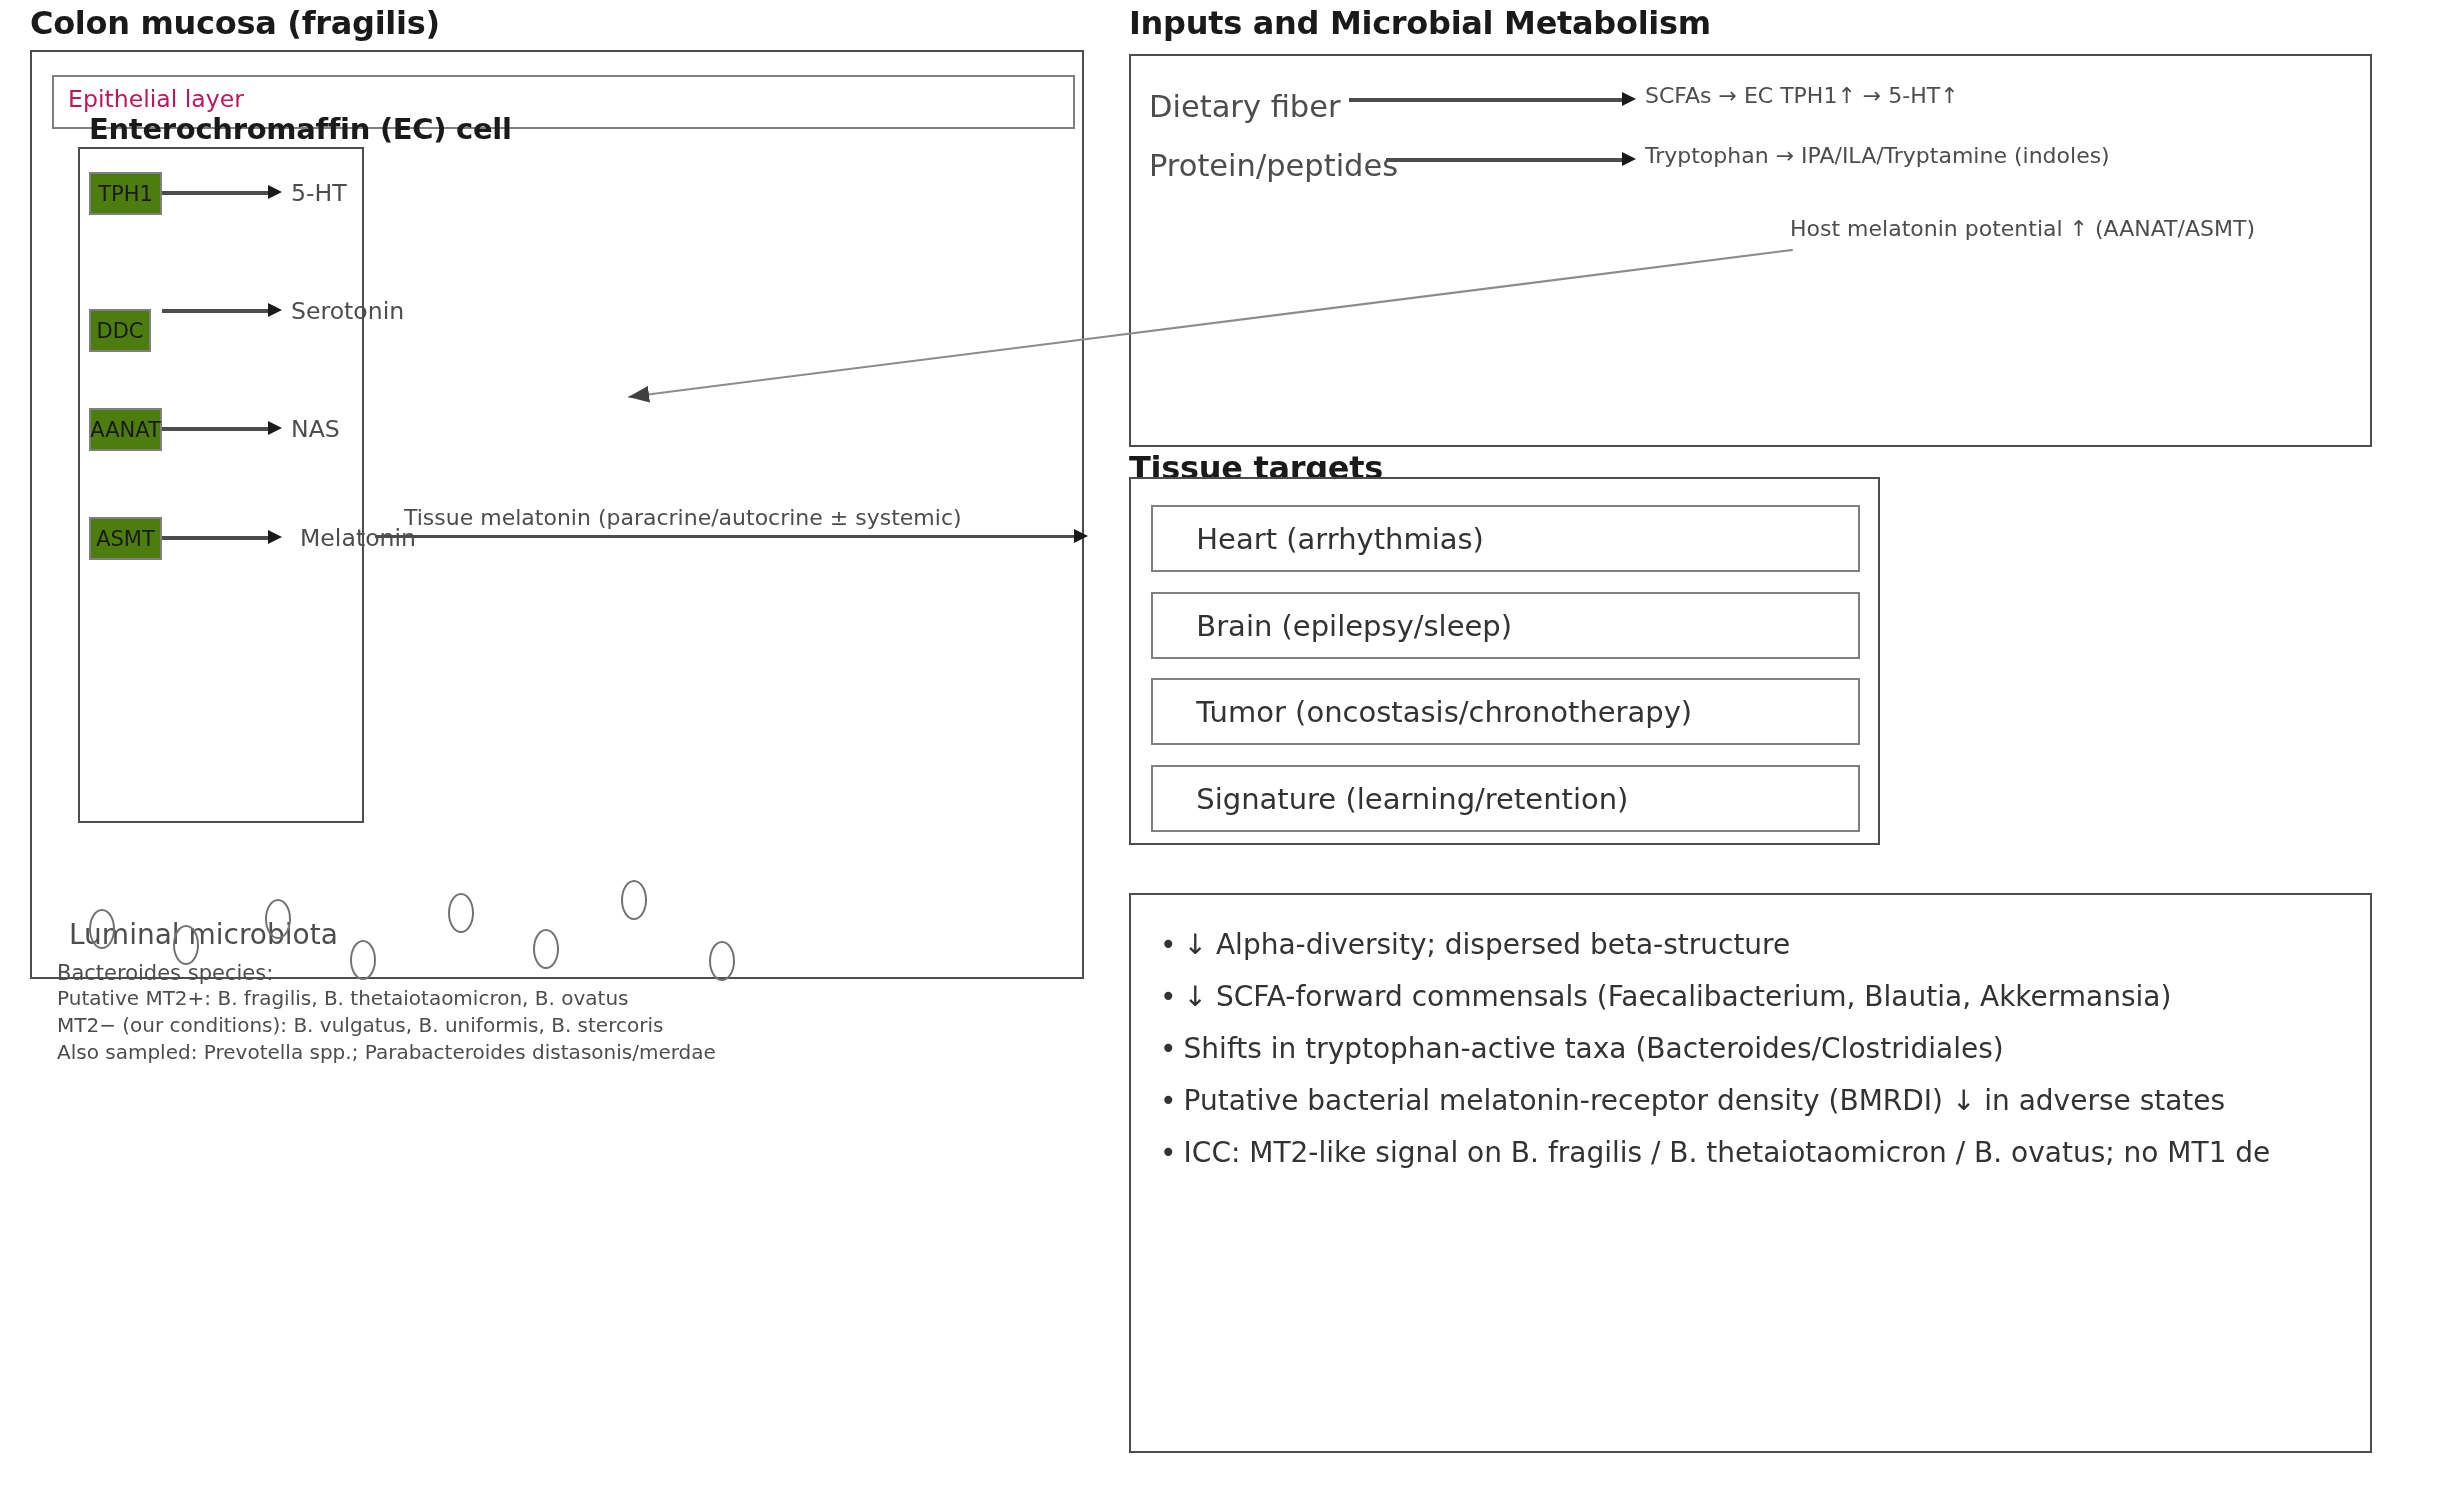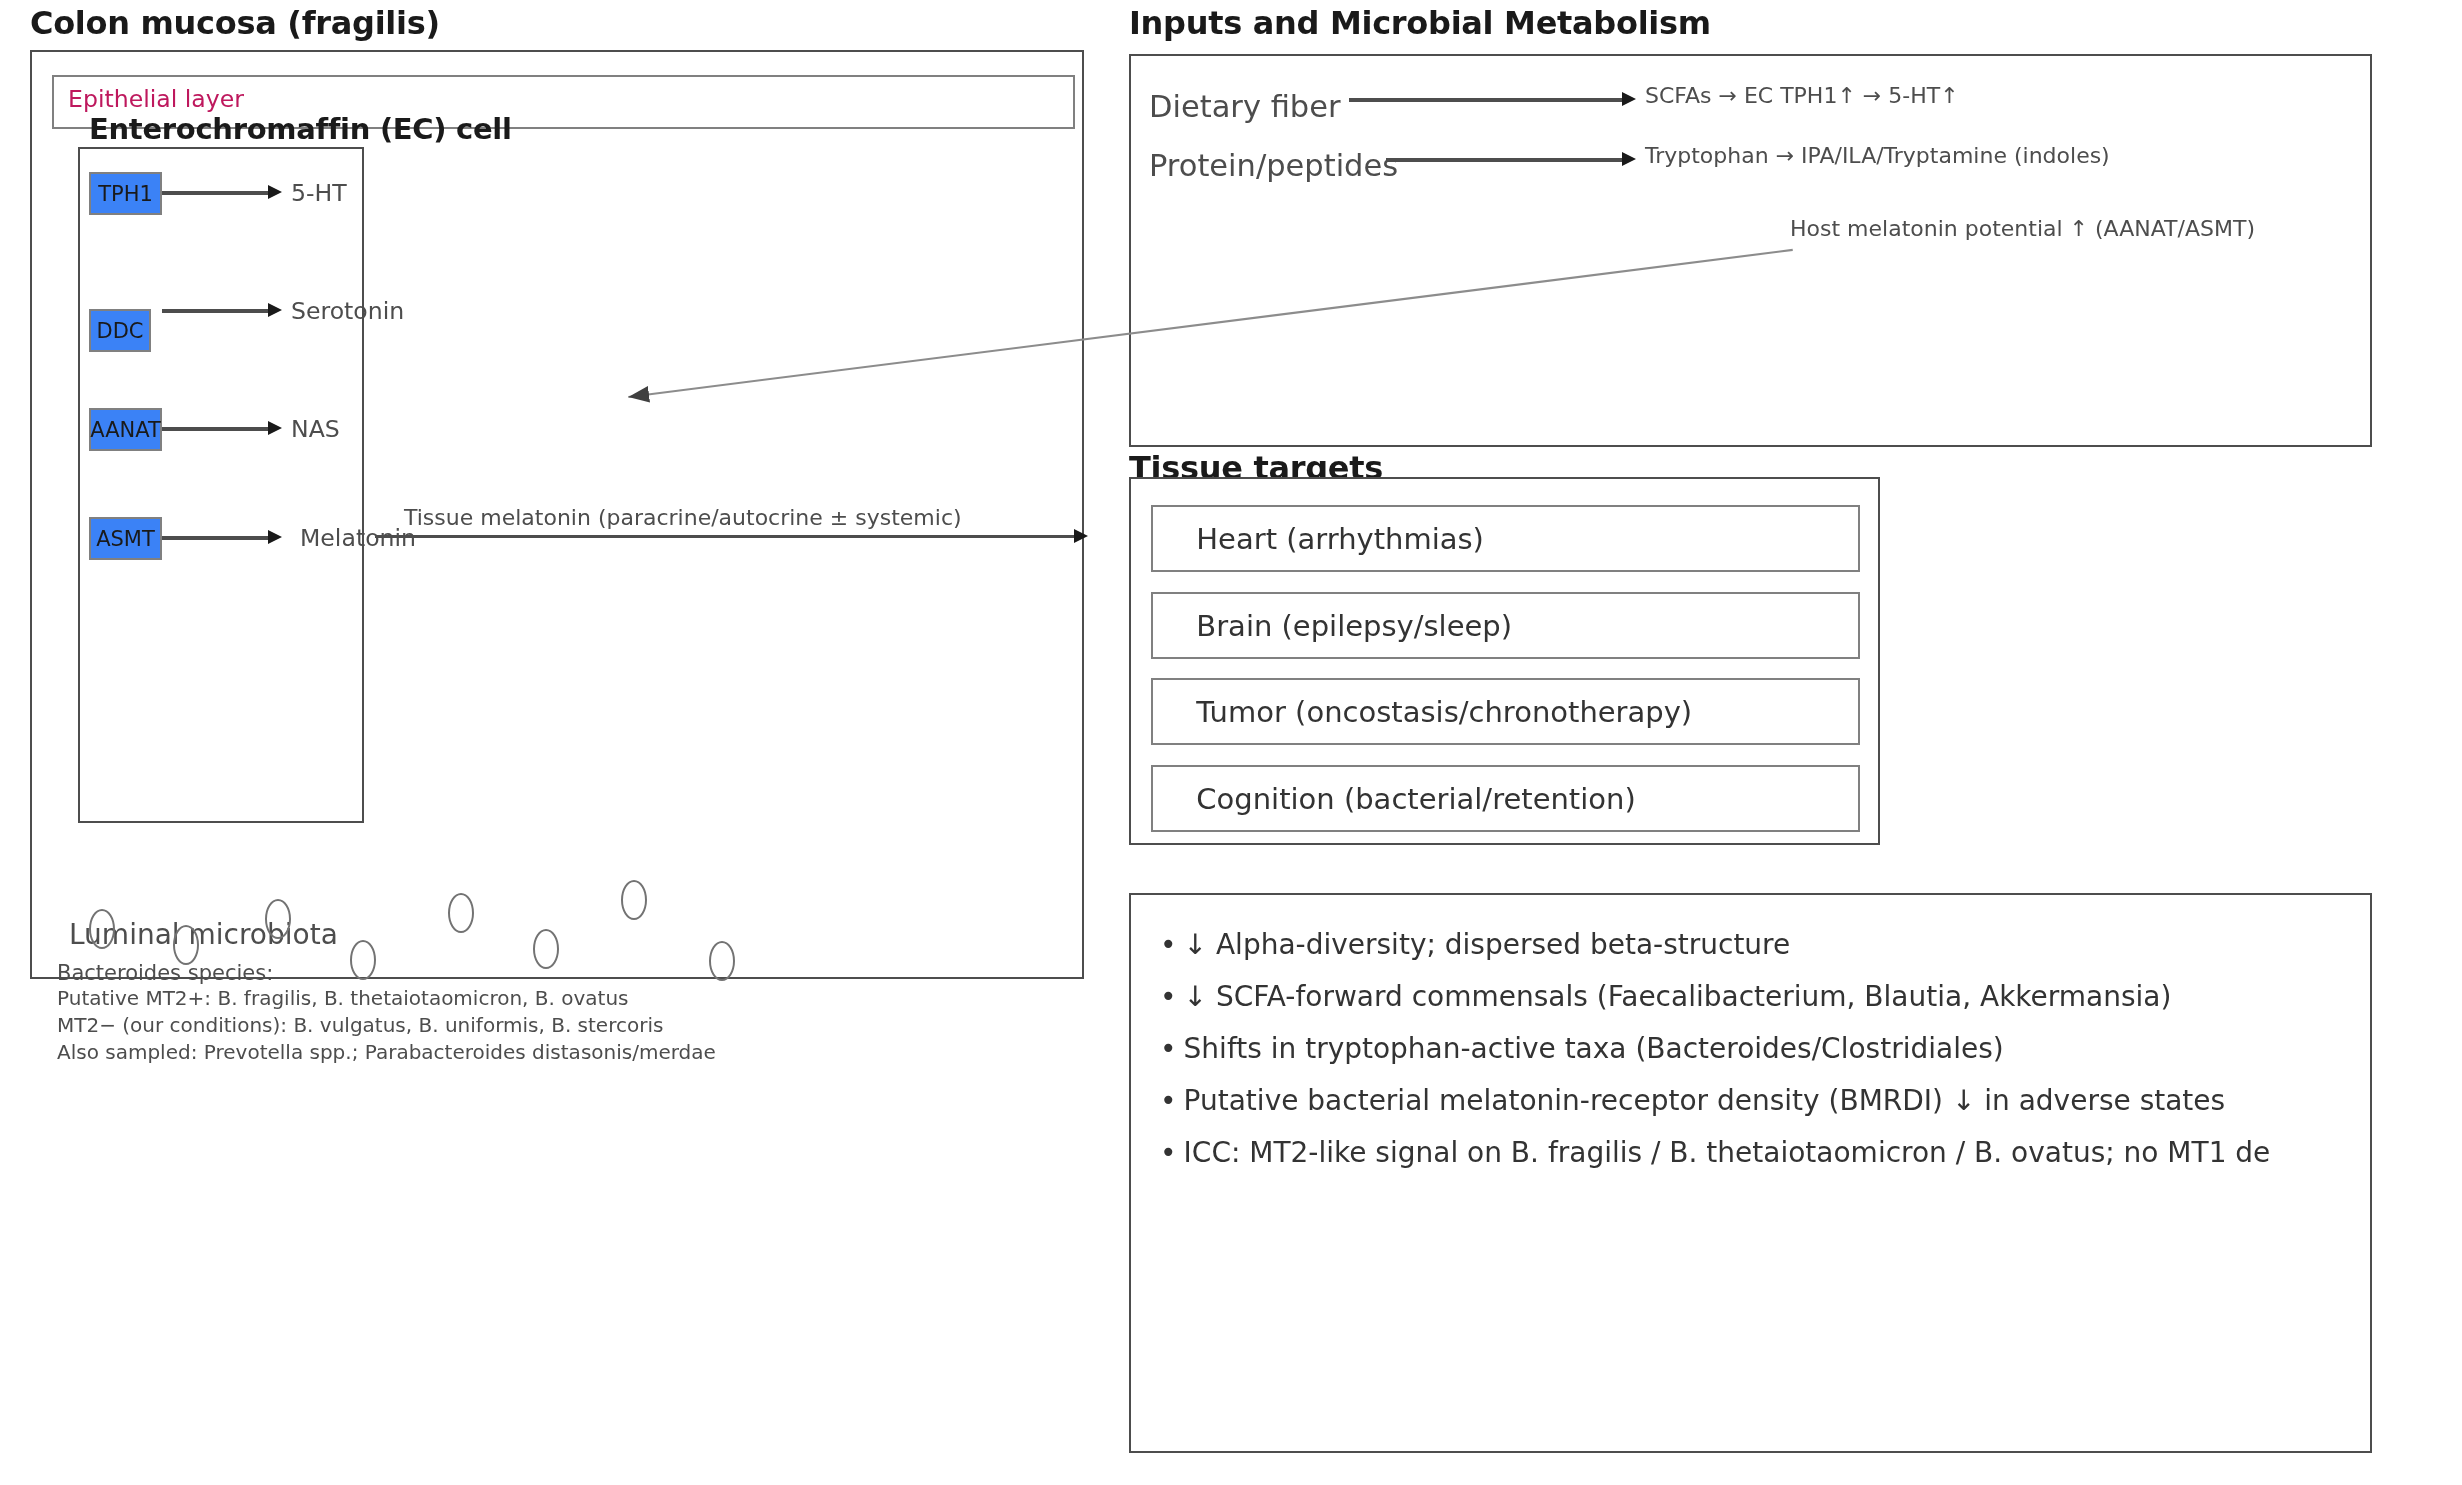--- a/index.html
+++ b/index.html
@@ -39,21 +39,21 @@
     box-sizing: border-box;
   }
   .subbox-label {
     position: absolute;
     font-size: 23.6px;
     color: #be185d;
     white-space: nowrap;
   }
   .enzyme-box {
     position: absolute;
-    background: #3b82f6;
+    background: #4d7c0f;
     border: 2.1px solid #808080;
     box-sizing: border-box;
     display: flex;
     align-items: center;
     justify-content: center;
   }
   .enzyme-box span {
     font-size: 21px;
     color: #1a1a1a;
     white-space: nowrap;
@@ -227,21 +227,21 @@
   <div class="target-box" style="left:1151px; top:505px; width:709px; height:67px;">
     <span>Heart (arrhythmias)</span>
   </div>
   <div class="target-box" style="left:1151px; top:592px; width:709px; height:67px;">
     <span>Brain (epilepsy/sleep)</span>
   </div>
   <div class="target-box" style="left:1151px; top:678px; width:709px; height:67px;">
     <span>Tumor (oncostasis/chronotherapy)</span>
   </div>
   <div class="target-box" style="left:1151px; top:765px; width:709px; height:67px;">
-    <span>Cognition (bacterial/retention)</span>
+    <span>Signature (learning/retention)</span>
   </div>
 
 
   <div class="panel" style="left:1129px; top:893px; width:1243px; height:560px;"></div>
 
   <div class="bullet-row" style="left:1160px; top:928px;">
     <span class="bullet-dot">•</span><span>↓ Alpha-diversity; dispersed beta-structure</span>
   </div>
   <div class="bullet-row" style="left:1160px; top:980px;">
     <span class="bullet-dot">•</span><span>↓ SCFA-forward commensals (Faecalibacterium, Blautia, Akkermansia)</span>

